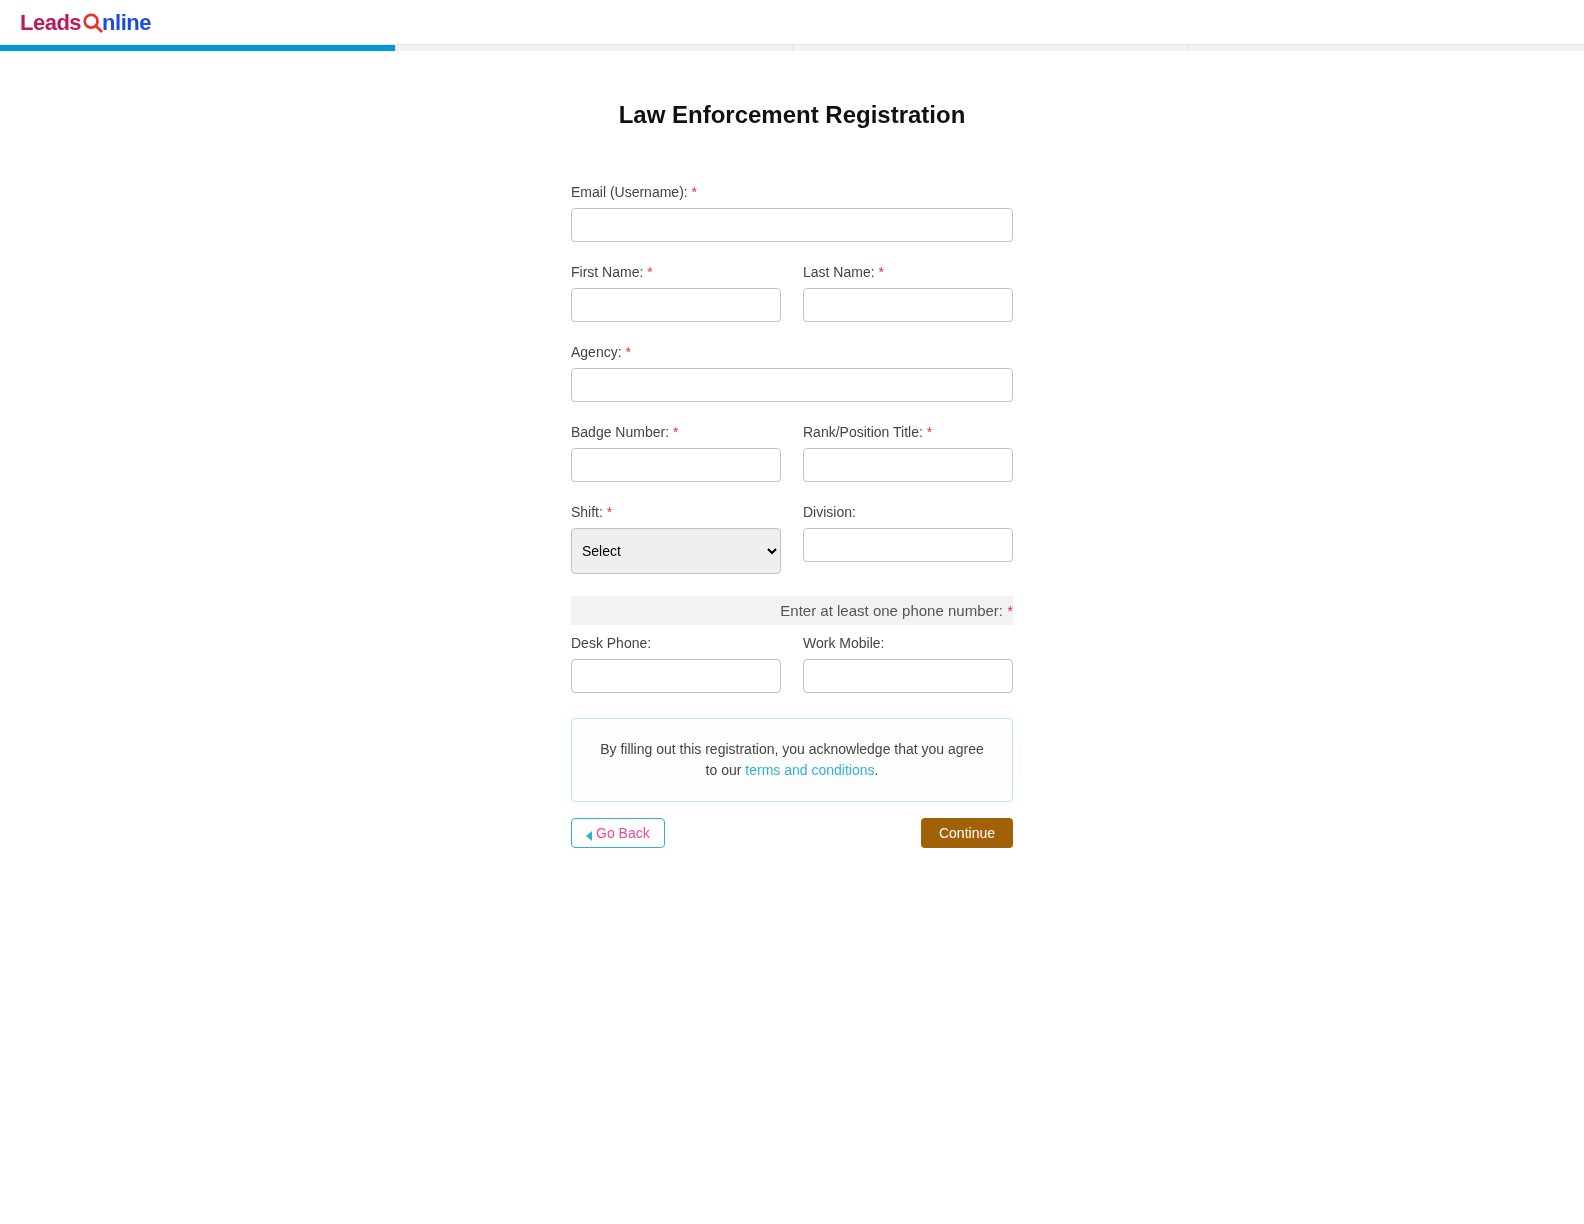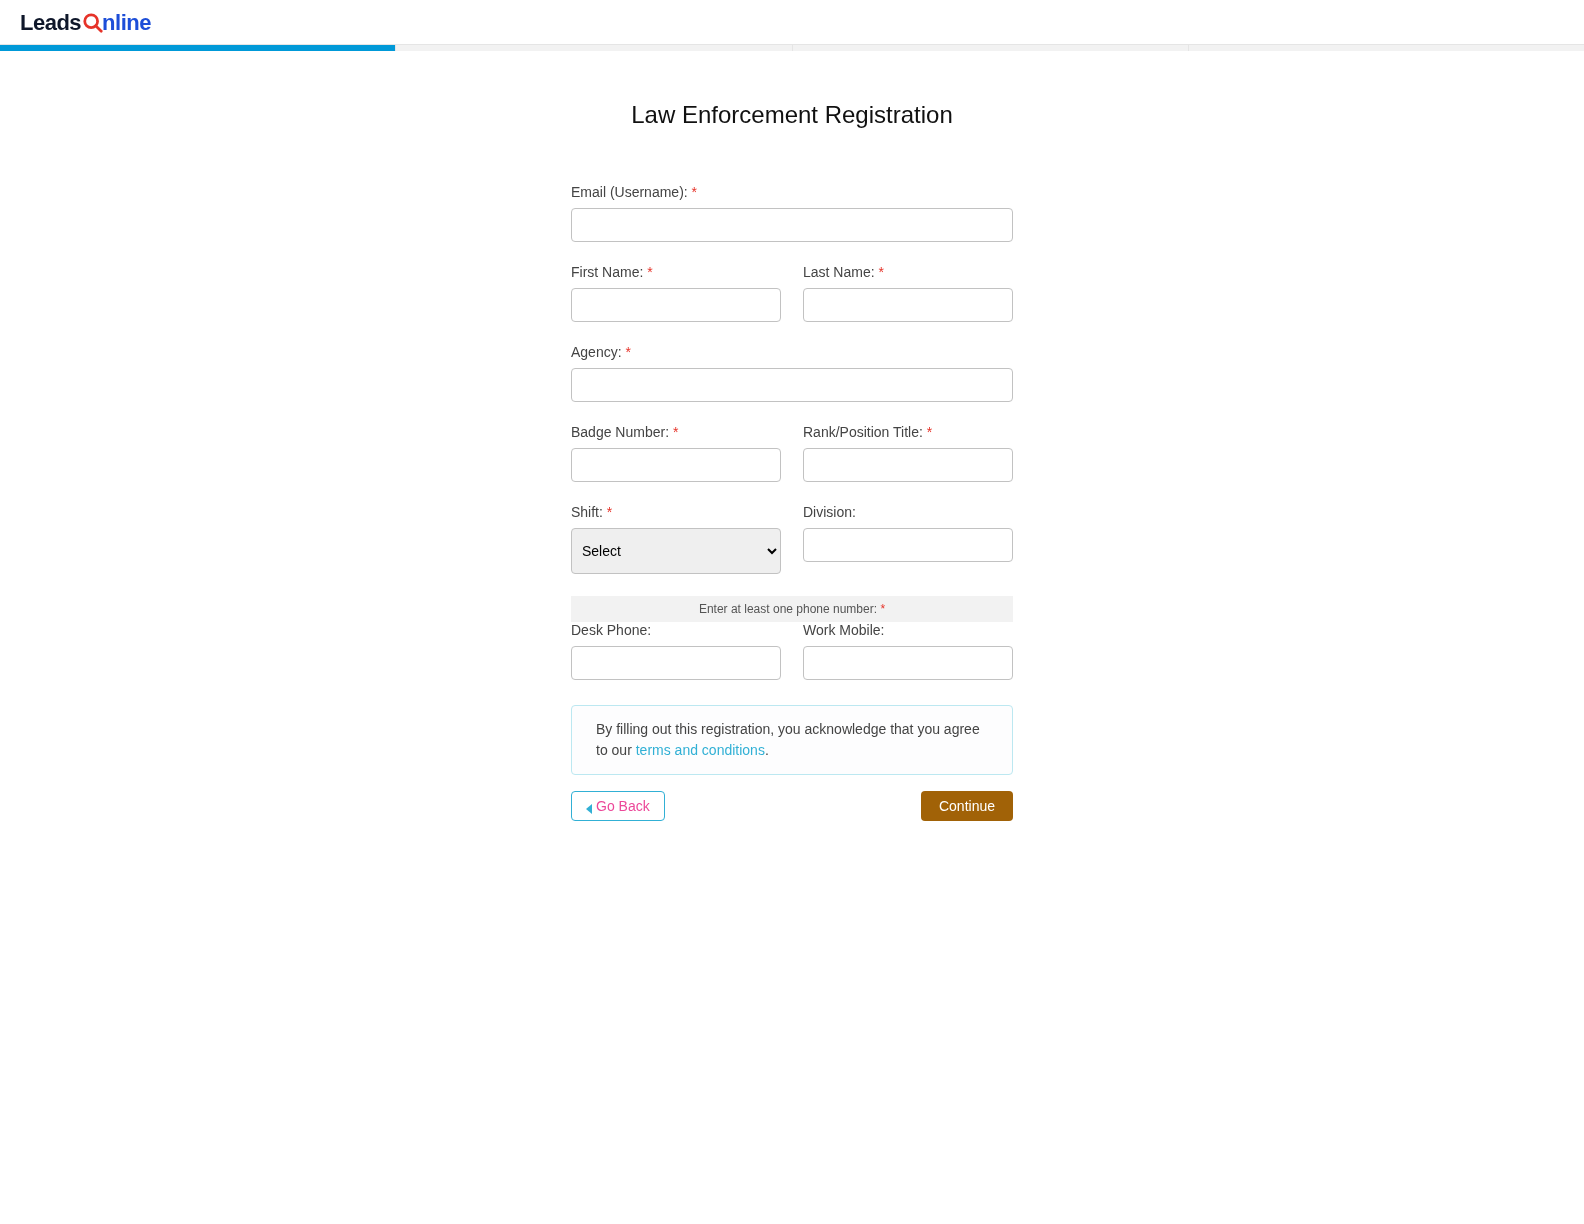--- a/index.html
+++ b/index.html
@@ -18,21 +18,21 @@
       border-bottom: 1px solid #e5e5e5;
     }
     .logo {
       display: inline-flex;
       align-items: center;
       font-size: 22px;
       font-weight: 700;
       letter-spacing: -0.5px;
     }
     .logo-leads {
-      color: #0f172a;
+      color: #be185d;
     }
     .logo-o {
       display: inline-flex;
       align-items: center;
       margin: 0 -2px 0 1px;
     }
     .logo-nline {
       color: #1d4ed8;
       font-weight: 700;
     }
@@ -53,21 +53,21 @@
       background: #0099d8;
     }
     .container {
       max-width: 462px;
       margin: 50px auto 0 auto;
       padding: 0 10px;
     }
     .page-title {
       text-align: center;
       font-size: 24px;
-      font-weight: 400;
+      font-weight: 700;
       color: #111;
       margin-bottom: 55px;
     }
     .row {
       display: flex;
       gap: 22px;
       margin-bottom: 22px;
     }
     .col {
       flex: 1;
@@ -97,31 +97,32 @@
       width: 100%;
       height: 46px;
       border: 1px solid #c2c2c2;
       border-radius: 4px;
       padding: 0 6px;
       font-size: 14px;
       background: #efefef;
     }
     .phone-note {
       background: #f2f2f2;
-      text-align: center;
+      text-align: right;
       padding: 6px 0;
-      font-size: 12px;
+      font-size: 15px;
       color: #555;
+      margin-bottom: 10px;
     }
     .terms-box {
       border: 1px solid #bce8f1;
       background: #fdfdfe;
       border-radius: 4px;
-      padding: 13px 24px;
-      text-align: left;
+      padding: 20px 24px;
+      text-align: center;
       color: #444;
       margin-top: 25px;
       margin-bottom: 16px;
       line-height: 1.5;
     }
     .terms-link {
       color: #31b0d5;
       text-decoration: none;
     }
     .button-row {

